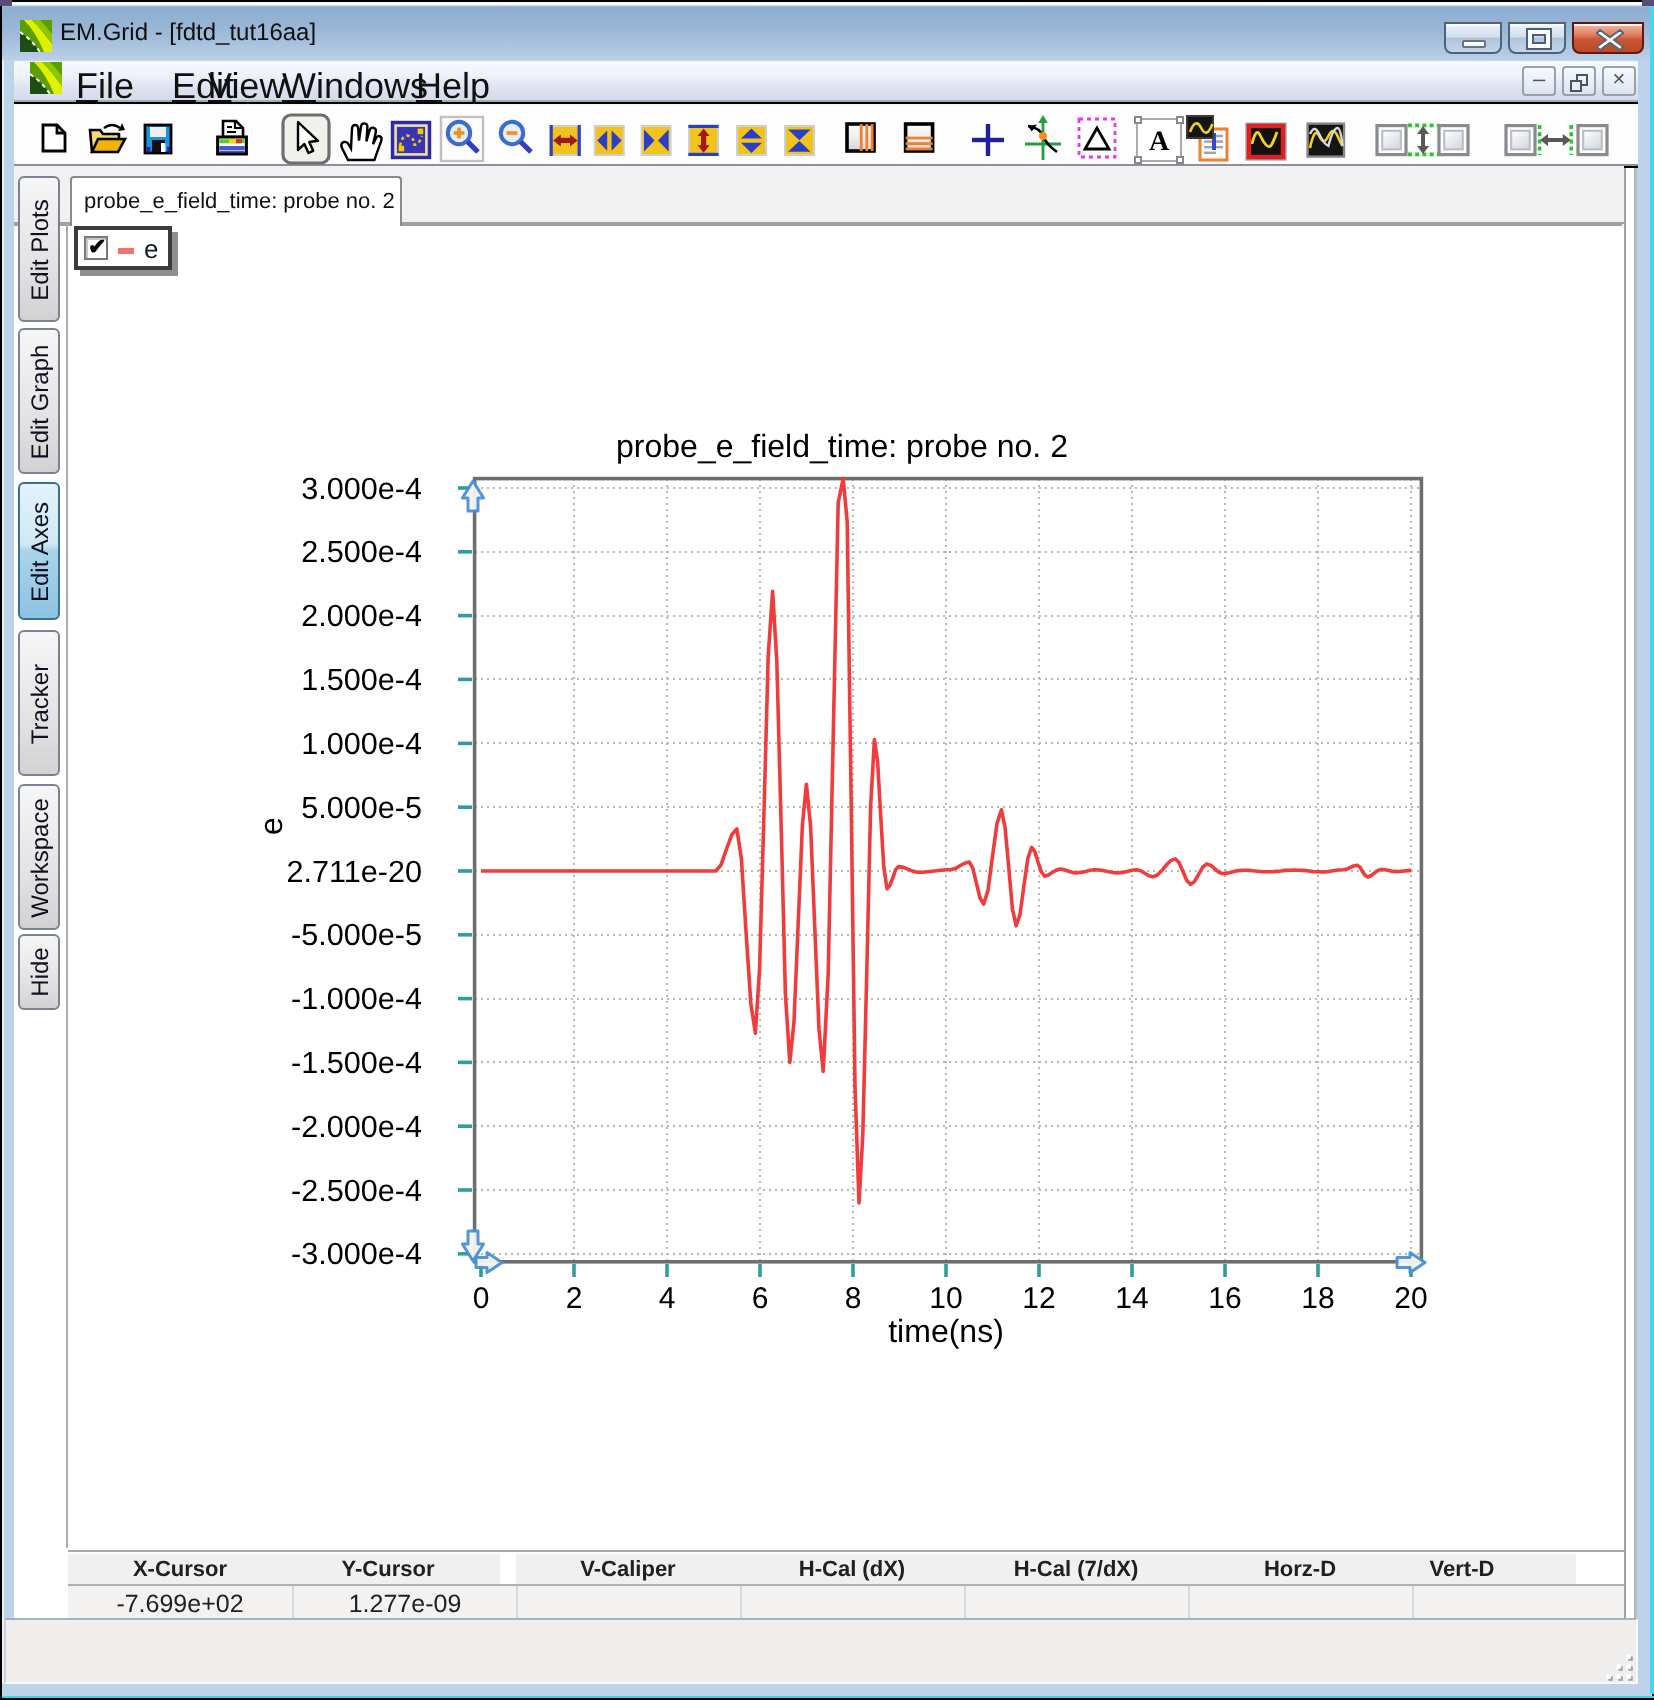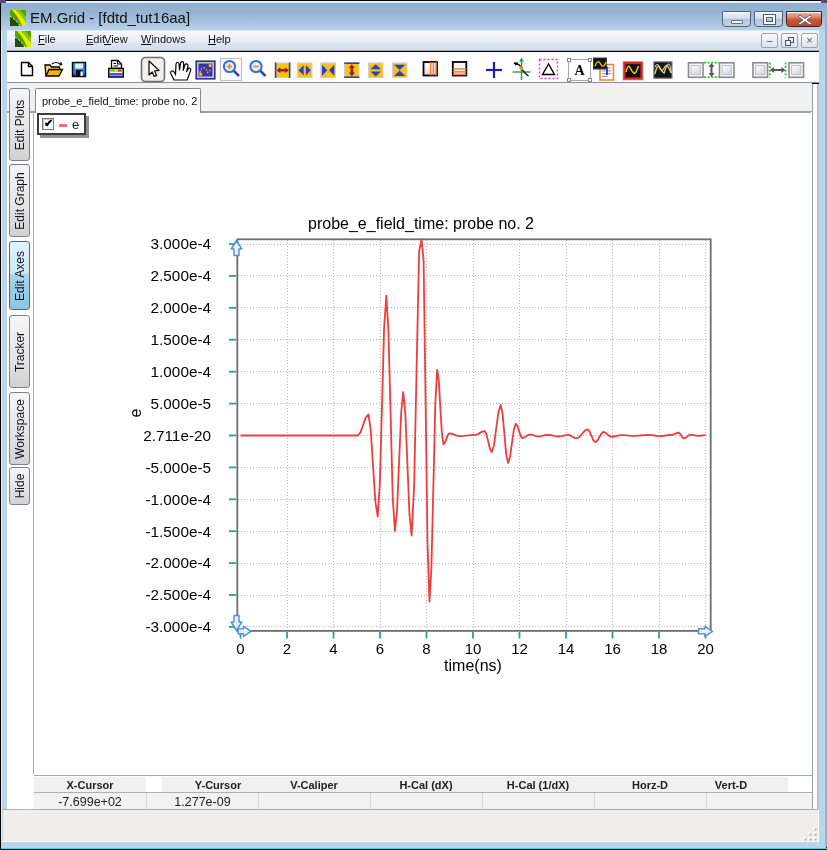--- a/index.html
+++ b/index.html
@@ -1,33 +1,33 @@
 <!DOCTYPE html>
 <html><head><meta charset="utf-8">
 <style>
 *{margin:0;padding:0;box-sizing:border-box}
 html,body{width:827px;height:850px;overflow:hidden;background:#000;font-family:"Liberation Sans",sans-serif}
 #win{position:absolute;left:0;top:0;width:827px;height:850px}
 
 #titlebar{position:absolute;left:1px;top:1px;width:825px;height:29.5px;
  background:linear-gradient(180deg,#f2f5f9 0%,#ffffff 4%,#8fafd0 8%,#97b5d4 40%,#a9c2de 70%,#bad0e8 97%,#ffffff 100%);}
-#titletxt{position:absolute;left:30px;top:9px;font-size:15px;color:#101010}
+#titletxt{position:absolute;left:30px;top:9px;font-size:12px;color:#101010}
 .appicon{position:absolute;width:16px;height:16px}
 
 .capbtn{position:absolute;top:11px;height:16px;border-radius:0 0 4px 4px;border:1px solid #50617a;box-shadow:inset 0 1px 0 rgba(255,255,255,.8)}
 #btnmin{left:722px;width:29px;background:linear-gradient(180deg,#eaf1f8 0%,#d3dfee 45%,#b0c4dc 52%,#c5d6e9 100%)}
 #btnmax{left:754px;width:29px;background:linear-gradient(180deg,#eaf1f8 0%,#d3dfee 45%,#b0c4dc 52%,#c5d6e9 100%)}
 #btncls{left:786px;width:36px;border-color:#5c1a12;background:linear-gradient(180deg,#eebfab 0%,#dd7c5e 40%,#cb5533 55%,#bc4828 100%)}
 #btnmin b{position:absolute;left:8px;top:8px;width:12px;height:4px;background:#f4f7fa;border:1px solid #62738c;border-radius:1px;box-shadow:inset 0 1px 0 #fff}
 #btnmax b{position:absolute;left:9px;top:3px;width:11px;height:9px;border:2px solid #fff;outline:1px solid #4e5f78;background:transparent;box-shadow:inset 0 0 0 1px #4e5f78}
 
 #menurow{position:absolute;left:1px;top:30.5px;width:825px;height:20px;
  background:linear-gradient(180deg,#f6f9fd 0%,#eff2f9 35%,#dde2f0 70%,#d6dbe9 100%);border-bottom:1.2px solid #a3aab8}
 #menustrip{position:absolute;left:1px;top:51.9px;width:825px;height:1.4px;background:#f6f6f6}
-.mitem{position:absolute;top:33px;font-size:11px;color:#111}
+.mitem{position:absolute;top:33px;font-size:18px;color:#111}
 .mitem u{text-decoration:underline}
 .mdibtn{position:absolute;top:33px;width:17px;height:15px;border:1px solid #98a2ae;border-radius:2px;background:linear-gradient(180deg,#f7fafc,#dde4ed);color:#4a5560;font-size:11px;text-align:center;line-height:13px}
 
 #toolbar{position:absolute;left:1px;top:53.3px;width:825px;height:29.7px;background:#fdfdfd;border-bottom:1.4px solid #8a90a0}
 #tabrow{position:absolute;left:7px;top:83.2px;width:805px;height:28.6px;background:#f1f1f1;border-bottom:1px solid #a0a0a0}
 
 #clientbg{position:absolute;left:7px;top:87px;width:809.5px;height:722px;background:#fff}
 #content{position:absolute;left:7px;top:87px;width:804px;height:689px}
 #tab1{position:absolute;left:28px;top:0.5px;width:166px;height:25px;background:#fff;border:1px solid #8a8a8a;border-bottom:none;border-radius:2px 2px 0 0;font-size:11px;color:#111;padding:6px 0 0 6px;white-space:nowrap;height:25px;z-index:2}
 #tabline{position:absolute;left:0px;top:25px;width:804px;height:1px;background:#a0a0a0}
@@ -335,24 +335,24 @@
 <text x="473" y="671" font-size="16" text-anchor="middle" fill="#000">time(ns)</text>
 <text x="141" y="413" font-size="16" text-anchor="middle" fill="#000" transform="rotate(-90 141 413)">e</text>
 <path d="M240.5,435.5 L287.0,435.5 L333.5,435.5 L357.9,435.5 L360.5,432.4 L363.1,425.0 L365.8,417.5 L368.4,414.4 L370.7,429.4 L373.0,465.5 L375.4,501.6 L377.7,516.6 L379.8,484.2 L382.0,406.1 L384.1,328.1 L386.3,295.7 L388.4,330.2 L390.6,413.5 L392.7,496.8 L394.9,531.2 L397.0,510.9 L399.1,461.7 L401.2,412.5 L403.2,392.1 L405.3,413.1 L407.4,463.9 L409.5,514.7 L411.6,535.7 L414.1,486.9 L416.6,369.1 L419.1,251.3 L421.6,239.3 L423.6,260.9 L425.6,402.0 L427.5,543.0 L429.5,601.5 L431.4,567.5 L433.4,485.6 L435.3,403.7 L437.2,369.8 L438.8,380.7 L440.3,407.1 L441.9,433.5 L443.5,444.4 L444.9,442.8 L446.4,438.9 L447.8,434.9 L449.3,433.3 L451.7,433.7 L454.2,434.7 L456.6,435.7 L459.1,436.1 L461.4,436.1 L463.7,435.9 L466.0,435.6 L468.4,435.4 L470.7,435.1 L473.0,434.9 L475.3,434.9 L477.6,434.3 L480.0,432.9 L482.3,431.6 L484.6,431.0 L486.4,434.1 L488.2,441.6 L490.0,449.0 L491.8,452.1 L494.0,445.2 L496.2,428.5 L498.5,411.8 L500.7,404.9 L502.5,413.4 L504.4,433.9 L506.2,454.4 L508.1,462.9 L510.0,457.2 L511.9,443.3 L513.9,429.4 L515.8,423.7 L517.4,425.8 L519.0,430.9 L520.7,435.9 L522.3,438.1 L524.2,437.5 L526.1,436.3 L528.0,435.1 L530.0,434.5 L532.0,434.8 L534.0,435.5 L536.1,436.2 L538.1,436.5 L540.4,436.2 L542.8,435.7 L545.1,435.1 L547.4,434.9 L549.7,435.0 L552.0,435.4 L554.4,435.9 L556.7,436.3 L559.0,436.5 L561.3,436.2 L563.7,435.7 L566.0,435.1 L568.3,434.9 L570.4,435.4 L572.4,436.6 L574.4,437.9 L576.5,438.4 L578.7,437.5 L580.9,435.3 L583.2,432.5 L585.4,430.3 L587.6,429.4 L589.5,431.3 L591.5,435.8 L593.4,440.3 L595.3,442.2 L597.3,440.7 L599.4,437.1 L601.4,433.5 L603.4,432.0 L605.4,432.7 L607.4,434.4 L609.4,436.1 L611.3,436.8 L614.0,436.5 L616.6,435.9 L619.2,435.3 L621.8,435.1 L624.1,435.1 L626.4,435.4 L628.8,435.6 L631.1,435.9 L633.4,435.9 L635.8,435.9 L638.1,435.7 L640.4,435.5 L642.7,435.2 L645.0,435.1 L647.4,435.0 L649.7,435.1 L652.0,435.2 L654.4,435.5 L656.7,435.8 L659.0,435.9 L661.3,436.0 L663.9,435.8 L666.6,435.4 L669.2,435.0 L671.8,434.9 L673.5,434.5 L675.2,433.7 L676.8,433.0 L678.5,432.6 L679.9,433.5 L681.2,435.6 L682.5,437.6 L683.9,438.5 L685.5,437.9 L687.1,436.6 L688.8,435.3 L690.4,434.7 L692.4,434.9 L694.5,435.3 L696.5,435.7 L698.5,435.8 L700.3,435.7 L702.0,435.5 L703.8,435.3 L705.5,435.2" fill="none" stroke="#f03c3c" stroke-width="1.8" stroke-linejoin="round"></path>
 <path d="M236.5,240.5 L241.8,249 L239,249 L239,255.5 L234,255.5 L234,249 L231.2,249 Z" fill="#f6f4ef" stroke="#4a90d8" stroke-width="1.5" stroke-linejoin="round" opacity="0.95"></path>
 <path d="M236.5,630.5 L241.8,622 L239,622 L239,615.5 L234,615.5 L234,622 L231.2,622 Z" fill="#f6f4ef" stroke="#4a90d8" stroke-width="1.5" stroke-linejoin="round" opacity="0.95"></path>
 <path d="M251,631.3 L243.5,636.3 L243.5,633.8 L238,633.8 L238,628.8 L243.5,628.8 L243.5,626.3 Z" fill="#f6f4ef" stroke="#4a90d8" stroke-width="1.5" stroke-linejoin="round" opacity="0.95"></path>
 <path d="M712.5,631.3 L705,636.3 L705,633.8 L698.5,633.8 L698.5,628.8 L705,628.8 L705,626.3 Z" fill="#f6f4ef" stroke="#4a90d8" stroke-width="1.5" stroke-linejoin="round" opacity="0.95"></path>
 </svg>
     <div id="stattbl">
 <div class="sth" style="left:0px">X-Cursor</div>
-<div class="sth" style="left:128px">Y-Cursor</div>
+<div class="sth" style="left:104px">Y-Cursor</div>
 <div class="sth" style="left:224px">V-Caliper</div>
 <div class="sth" style="left:336px">H-Cal (dX)</div>
-<div class="sth" style="left:448px">H-Cal (1/dX)</div>
+<div class="sth" style="left:448px">H-Cal (7/dX)</div>
 <div class="sth" style="left:560px">Horz-D</div>
 <div class="sth" style="left:640px;width:114px">Vert-D</div>
 <div style="position:absolute;left:0;top:16px;width:786px;height:1px;background:#b0b0b0"></div>
 <div class="stv" style="left:0px;border-left:none">-7.699e+02</div>
 <div class="stv" style="left:112px">1.277e-09</div>
 <div class="stv" style="left:224px"></div>
 <div class="stv" style="left:336px"></div>
 <div class="stv" style="left:448px"></div>
 <div class="stv" style="left:560px"></div>
 <div class="stv" style="left:672px;width:114px"></div>

